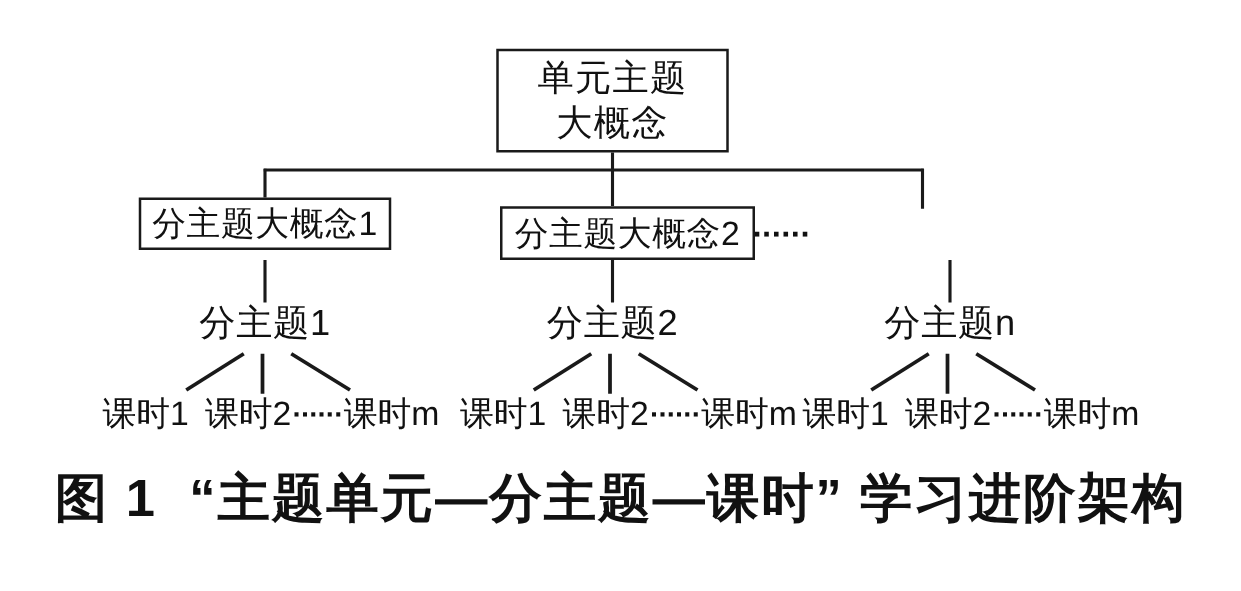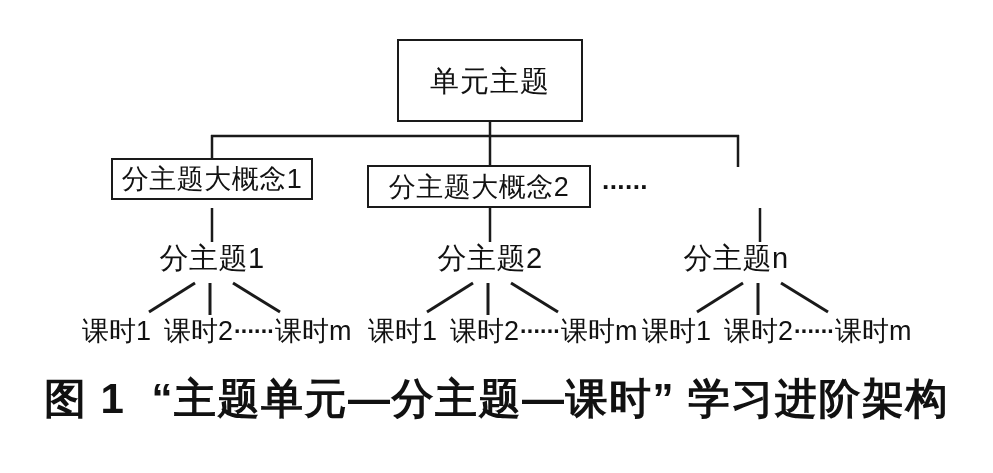--- a/index.html
+++ b/index.html
@@ -41,21 +41,21 @@
     margin-top: 24px;
   }
   .node-l2 {
     top: 158px;
     height: 42px;
     width: 202px;
     font-size: 27px;
     letter-spacing: 0.5px;
   }
   .node-b1 { left: 111px; }
-  .node-b2 { left: 367px; top: 165px; height: 43px; width: 224px; }
+  .node-b2 { left: 400px; top: 165px; height: 43px; width: 204px; }
   .node-bn { left: 659px; }
   .l2-ellipsis {
     position: absolute;
     left: 596px; top: 170px;
     width: 58px; height: 34px;
     line-height: 34px;
     text-align: center;
     font-size: 26px;
     font-weight: bold;
     letter-spacing: -1px;
@@ -63,21 +63,21 @@
   .subtheme {
     position: absolute;
     top: 239px;
     width: 160px;
     text-align: center;
     font-size: 29px;
     letter-spacing: 0.5px;
   }
   .subtheme-1 { left: 132px; }
   .subtheme-2 { left: 410px; }
-  .subtheme-n { left: 656px; }
+  .subtheme-n { left: 680px; }
   .lessons {
     position: absolute;
     top: 313px;
     display: flex;
     align-items: baseline;
     font-size: 27px;
     white-space: nowrap;
   }
   .lessons-1 { left: 82px; }
   .lessons-2 { left: 368px; }
@@ -132,20 +132,21 @@
       <line x1="511" y1="283" x2="558" y2="312"></line>
 
       <line x1="743" y1="283" x2="697" y2="312"></line>
       <line x1="758" y1="283" x2="758" y2="315"></line>
       <line x1="781" y1="283" x2="828" y2="312"></line>
     </g>
   </svg>
 
   <div class="node node-root">
     <span>单元主题</span>
+    <span>大概念</span>
   </div>
 
   <div class="node node-l2 node-b1">
     <span>分主题大概念1</span>
   </div>
   <div class="node node-l2 node-b2">
     <span>分主题大概念2</span>
   </div>
   <div class="l2-ellipsis">······</div>
 

